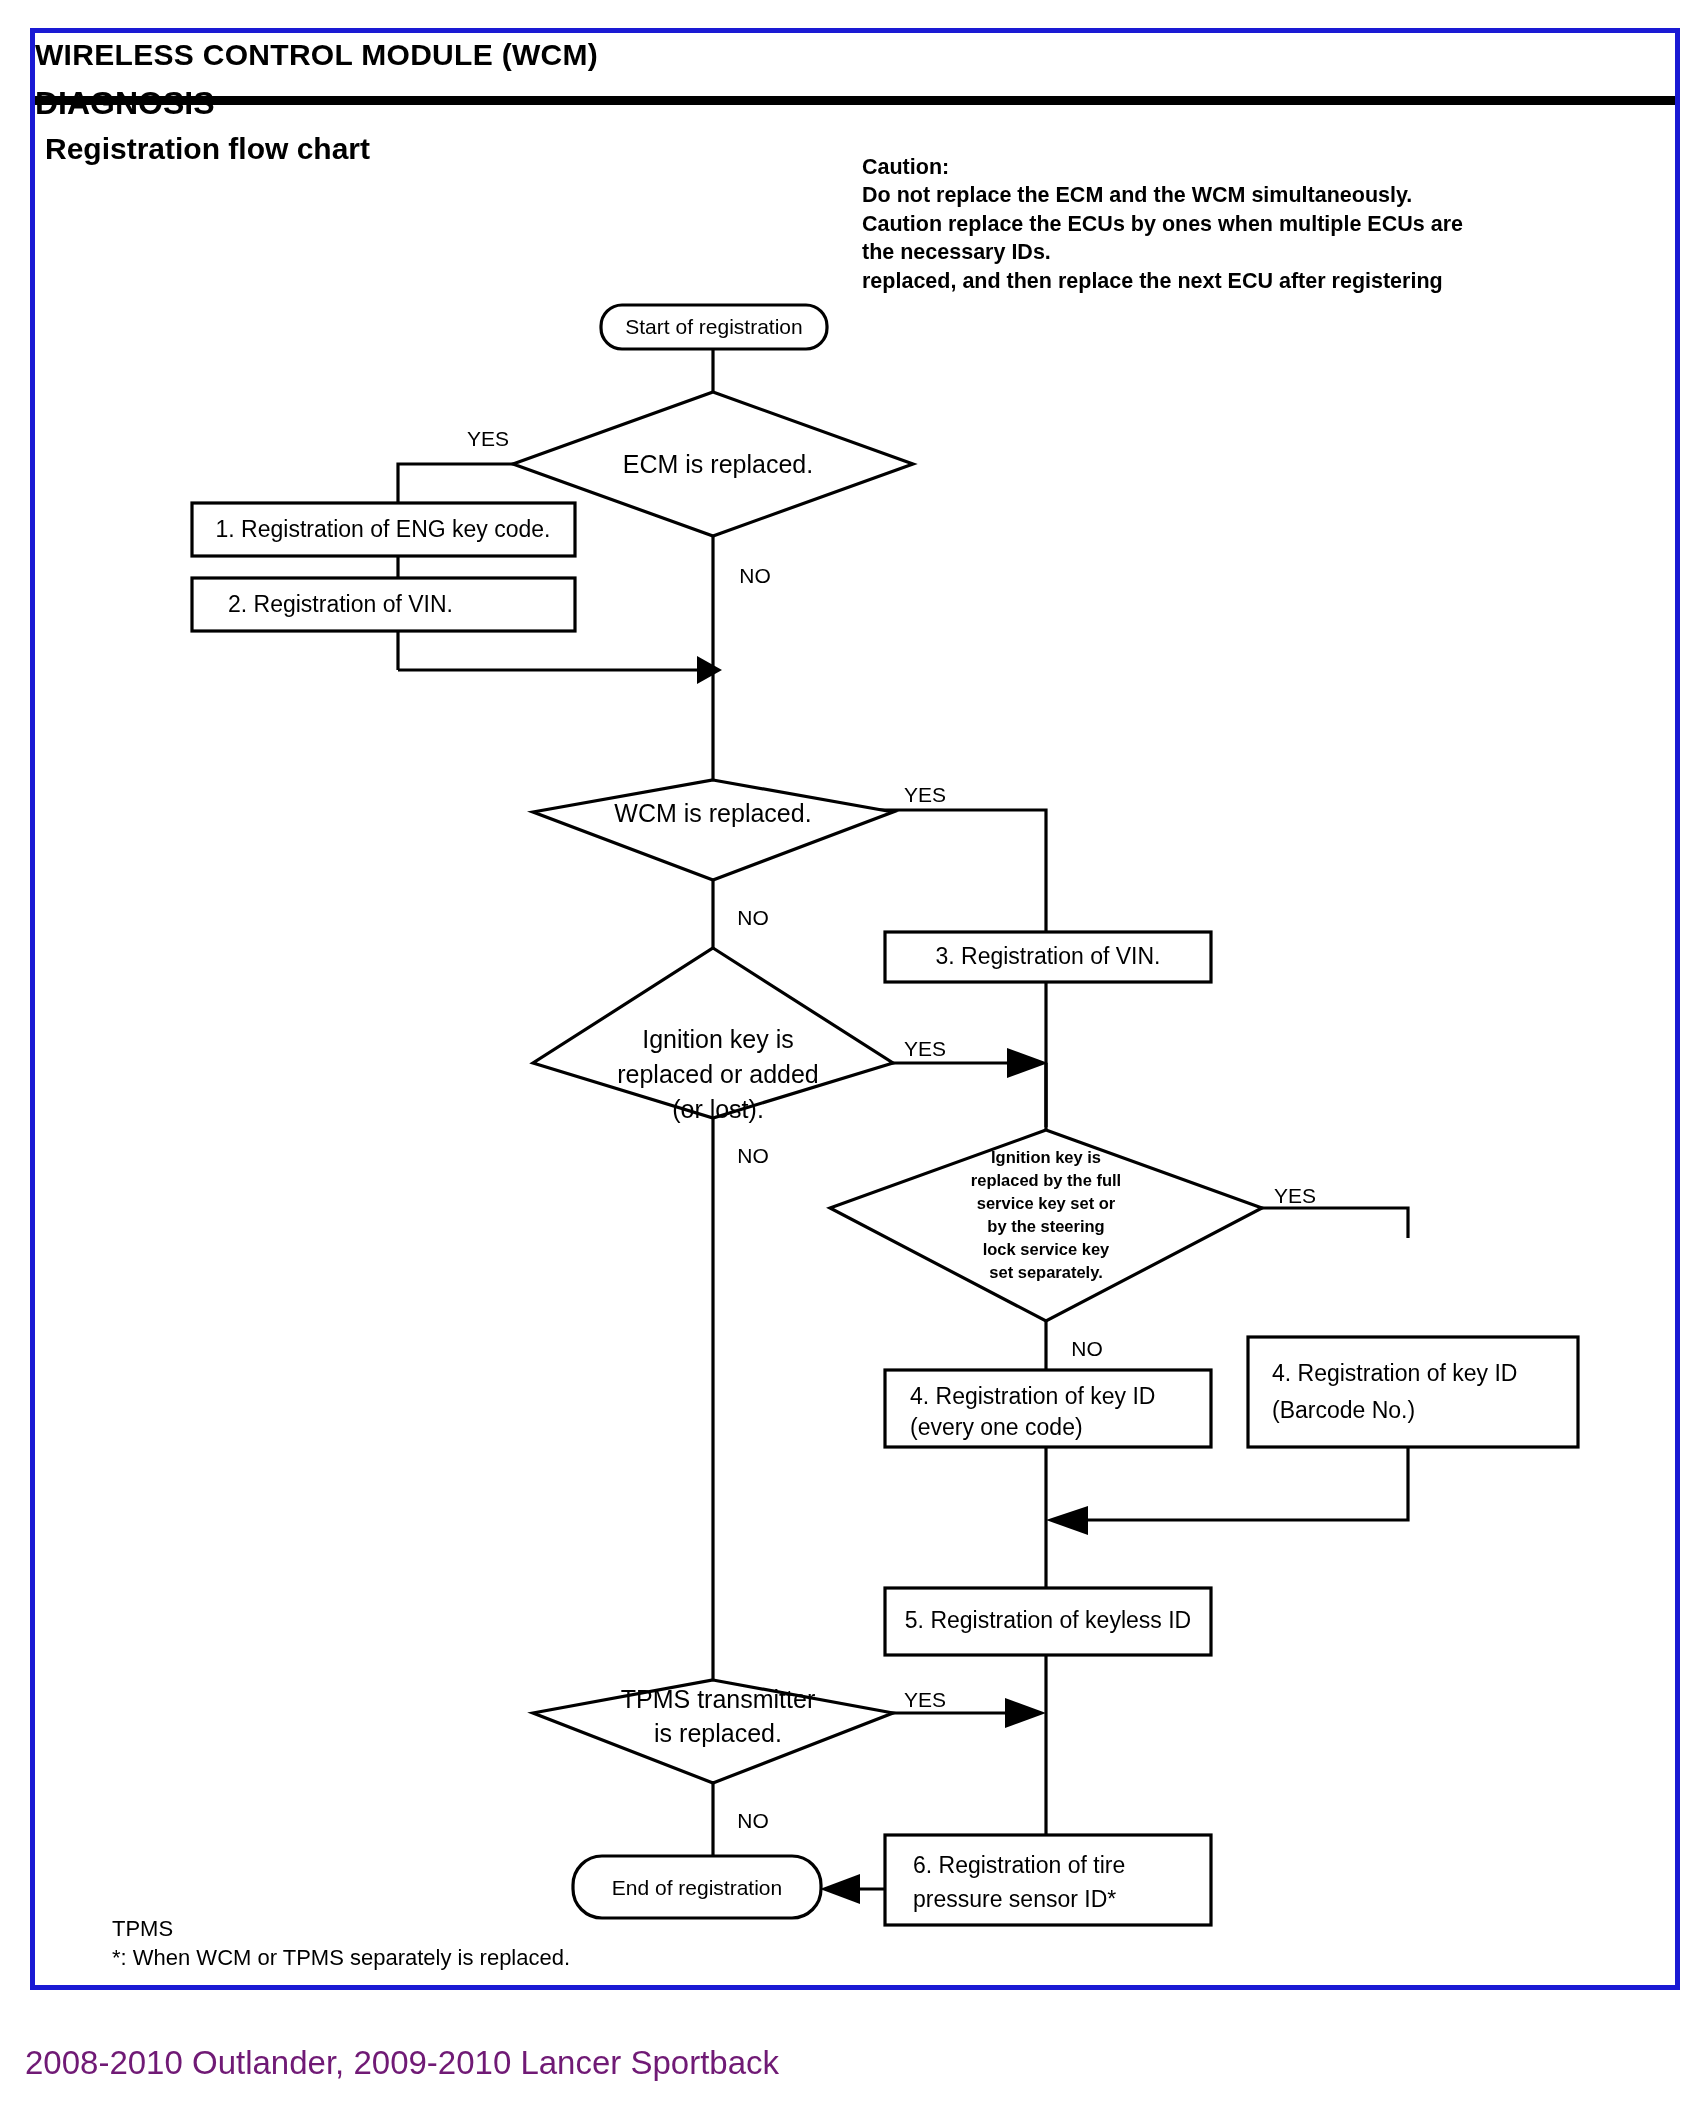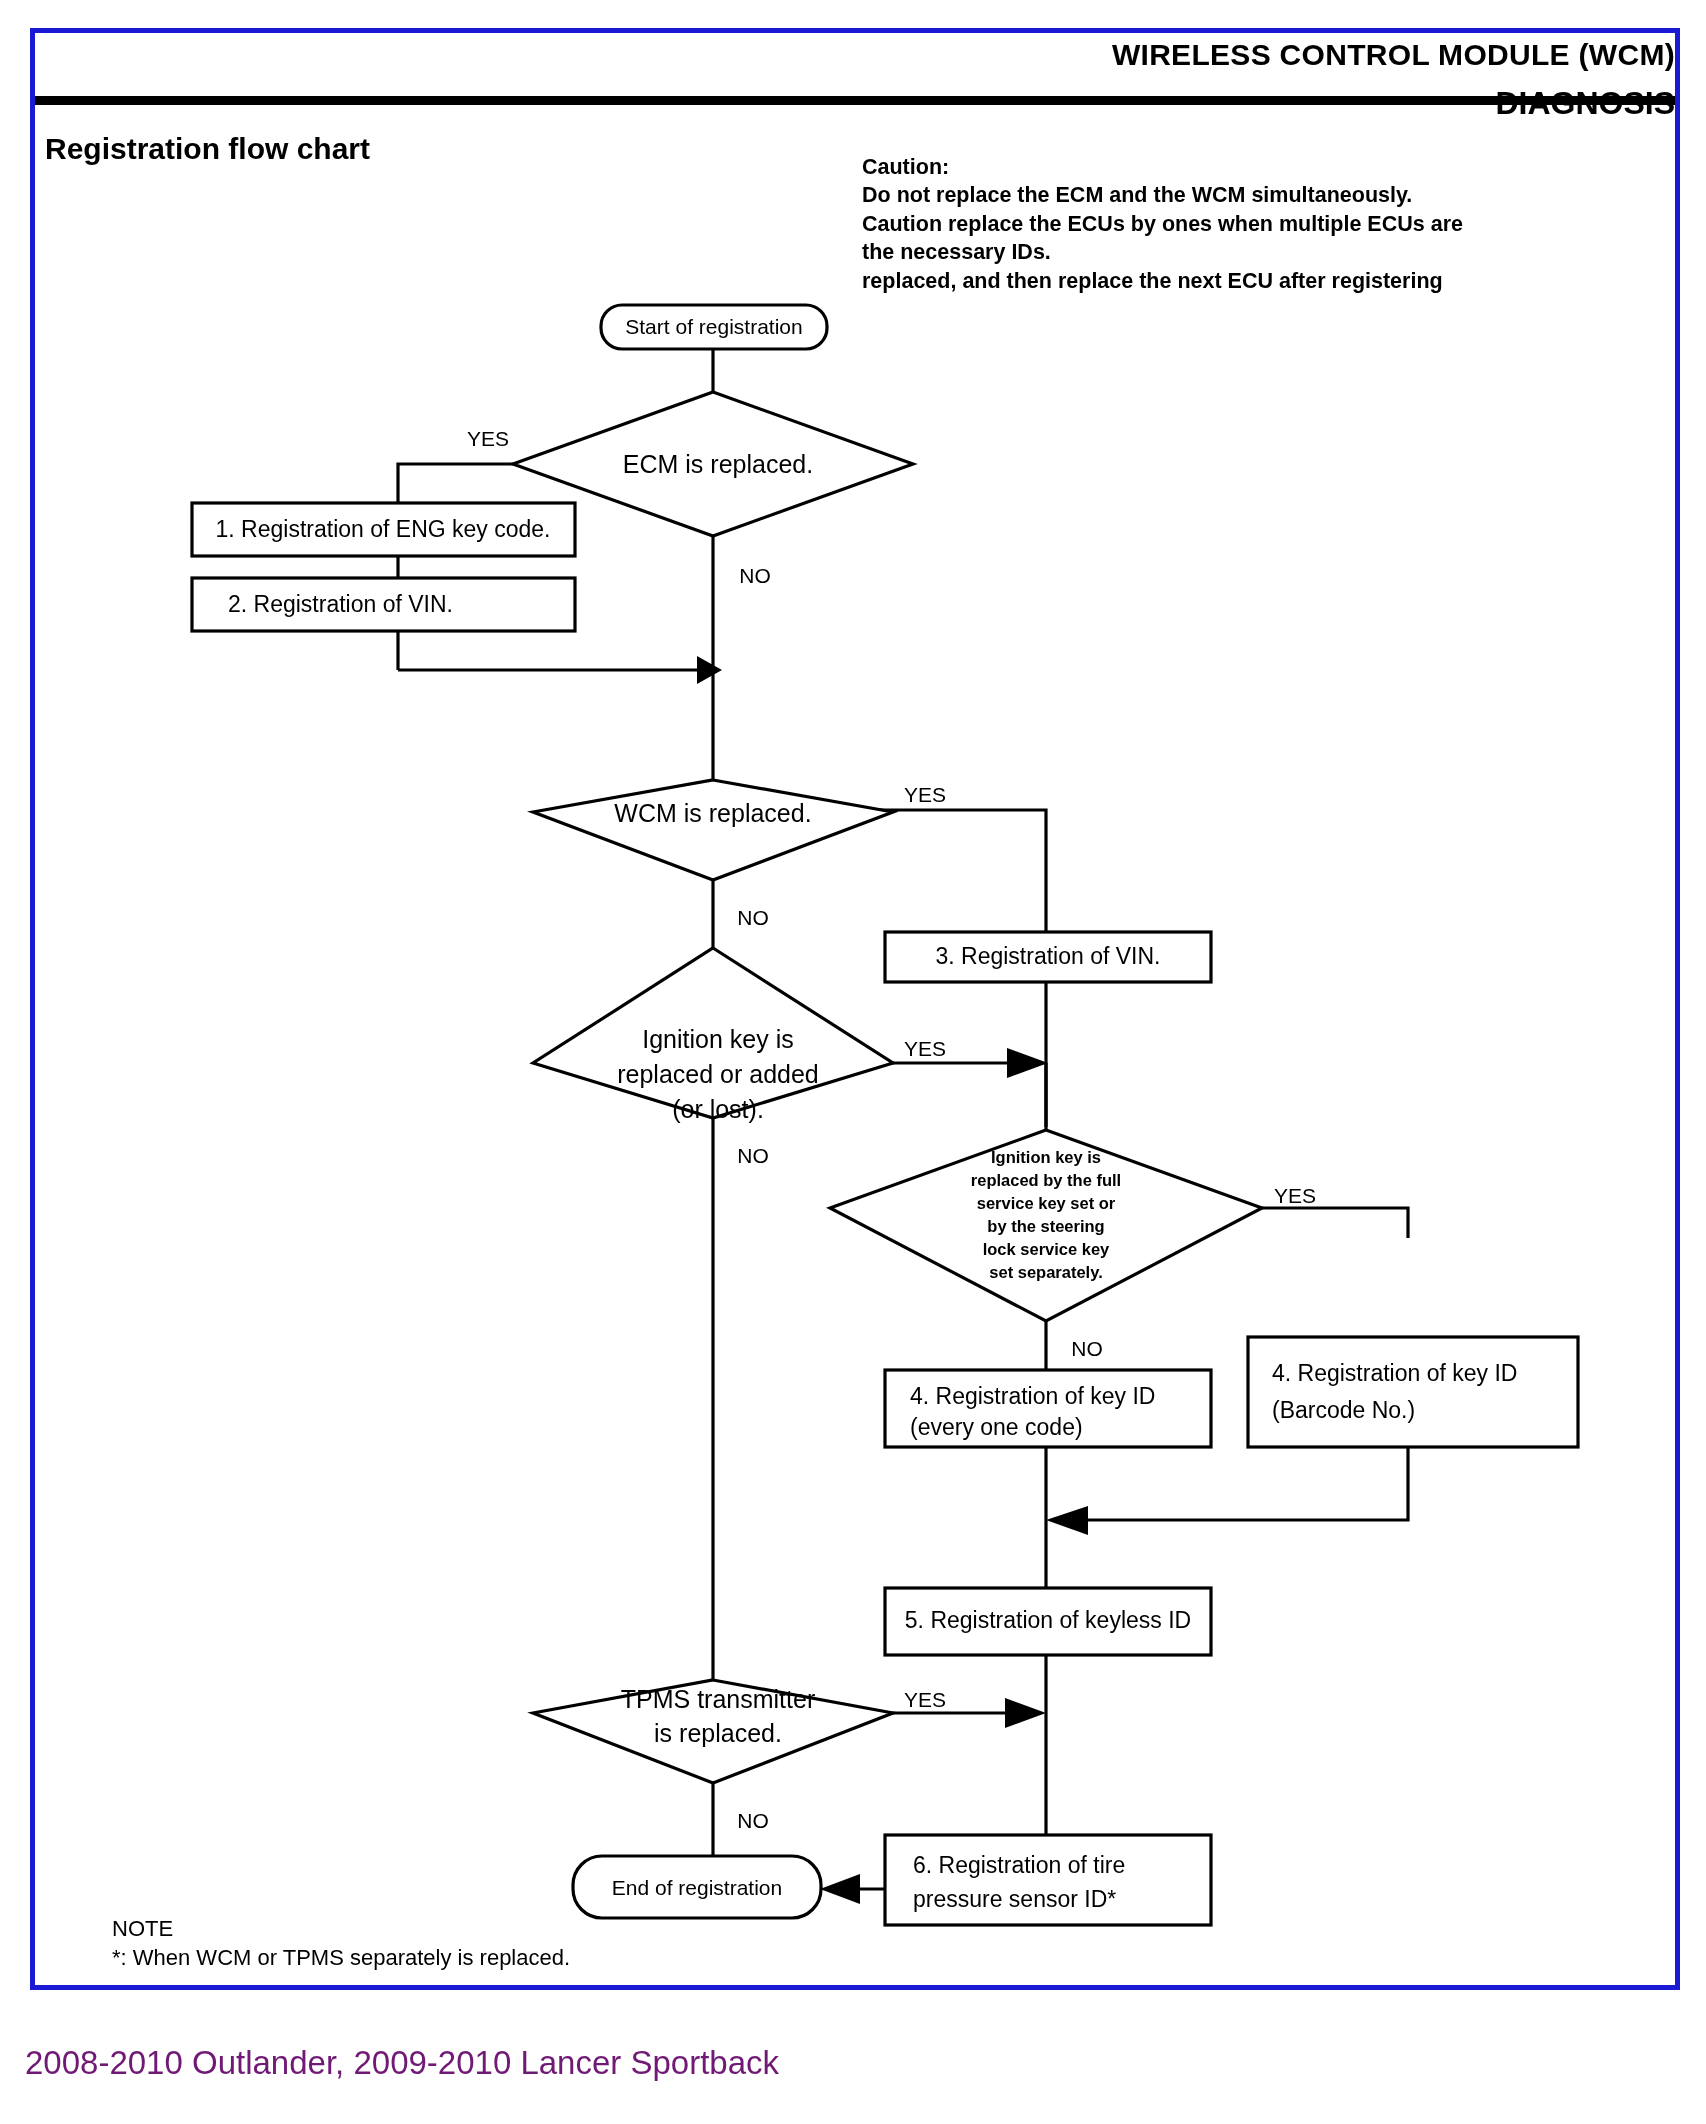--- a/index.html
+++ b/index.html
@@ -26,21 +26,21 @@
     height: 1962px;
     border: 5px solid #1a1ad4;
     box-sizing: border-box;
     background: #ffffff;
   }
   .title-block {
     position: absolute;
     left: 35px;
     top: 33px;
     width: 1640px;
-    text-align: right;
+    text-align: left;
   }
   .title-main {
     font-size: 30px;
     font-weight: bold;
     letter-spacing: 0.3px;
     color: #000;
     line-height: 1.18;
     margin-top: 4px;
   }
   .title-sub {
@@ -276,19 +276,19 @@
     </g>
 
     <g>
       <rect class="shape-stroke" x="573" y="1856" width="248" height="62" rx="29" ry="29"></rect>
       <text class="t-node" x="697" y="1895" text-anchor="middle">End of registration</text>
     </g>
 
   </svg>
 
   <div class="note-block">
-    <div class="note-title">NOTE</div>
+    <div class="note-title">TPMS</div>
     <div>*: When WCM or TPMS separately is replaced.</div>
   </div>
 
   <div class="footer-caption">2008-2010 Outlander, 2009-2010 Lancer Sportback</div>
 
 </div>
 
 </body></html>

